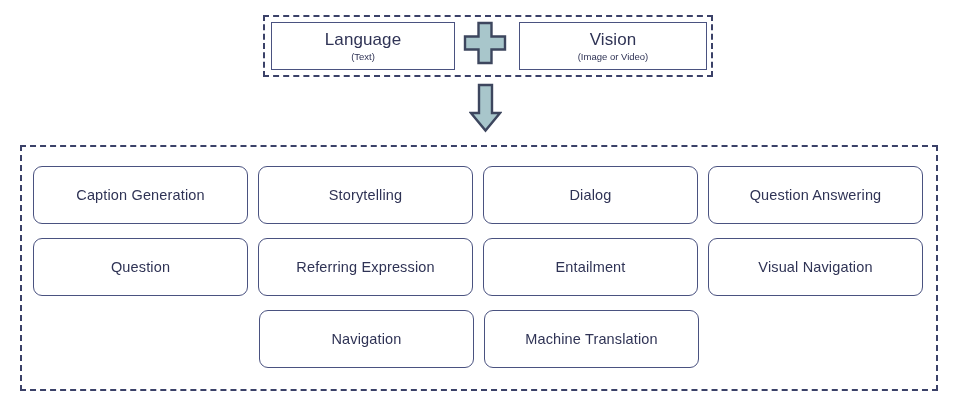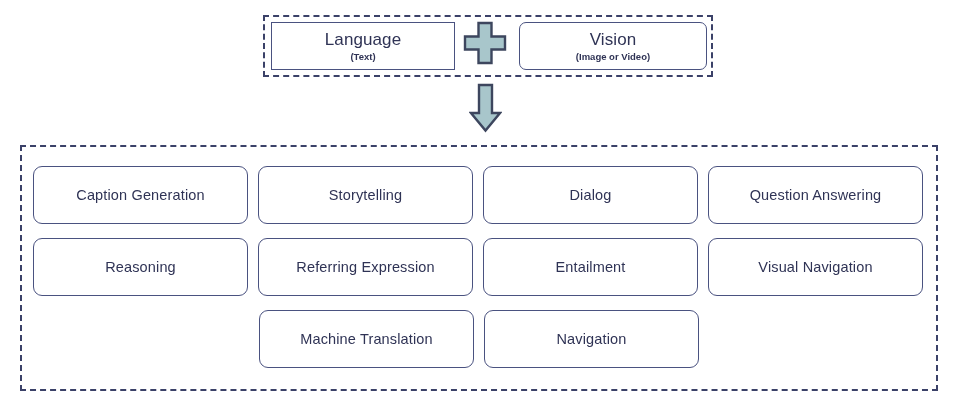--- a/index.html
+++ b/index.html
@@ -42,34 +42,33 @@
     height: 48px;
     background: #ffffff;
     border: 1.6px solid #4a5280;
     box-sizing: border-box;
     display: flex;
     flex-direction: column;
     align-items: center;
     justify-content: center;
   }
   .modality-box.language { left: 6px;  width: 184px; }
-  .modality-box.vision   { left: 254px; width: 188px; border-radius: 7px; }
+  .modality-box.vision   { left: 254px; width: 188px; }
 
   .modality-title {
     font-size: 17px;
     line-height: 20px;
     color: #2f3355;
     letter-spacing: 0.1px;
   }
   .modality-sub {
     font-size: 9.5px;
     line-height: 12px;
     color: #2f3355;
     margin-top: 1px;
-    font-weight: bold;
   }
 
   
   .plus-icon {
     position: absolute;
     left: 463px;
     top: 21px;
     width: 44px;
     height: 44px;
   }
@@ -159,26 +158,26 @@
   <div class="tasks-group">
 
     <div class="task-row row1">
       <div class="task-box">Caption Generation</div>
       <div class="task-box">Storytelling</div>
       <div class="task-box">Dialog</div>
       <div class="task-box">Question Answering</div>
     </div>
 
     <div class="task-row row2">
-      <div class="task-box">Reasoning</div>
+      <div class="task-box">Question</div>
       <div class="task-box">Referring Expression</div>
       <div class="task-box">Entailment</div>
       <div class="task-box">Visual Navigation</div>
     </div>
 
     <div class="task-row row3">
+      <div class="task-box">Navigation</div>
       <div class="task-box">Machine Translation</div>
-      <div class="task-box">Navigation</div>
     </div>
 
   </div>
 
 </div>
 
 </body></html>

